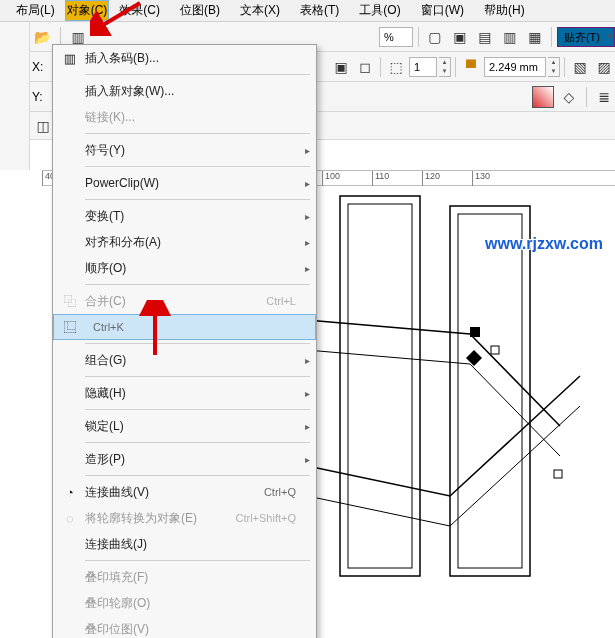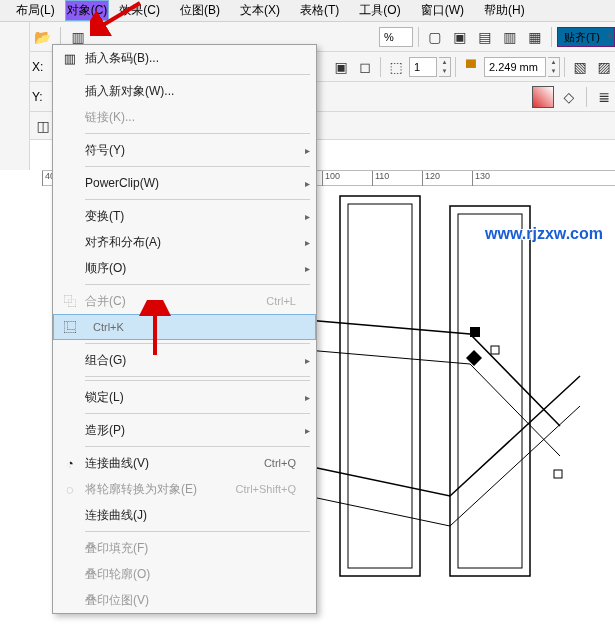--- a/index.html
+++ b/index.html
@@ -21,21 +21,21 @@
     padding-left: 6px;
     background: #f0f0f0;
     border-bottom: 1px solid #d0d0d0;
     text-align: center;
   }
   .menubar-item {
     padding: 2px 10px;
     cursor: default;
   }
   .menubar-item.active {
-    background: #8b5cf6;
+    background: #eab308;
     border: 1px solid #7ab5e0;
     padding: 1px 1px;
   }
   
   .toolbar {
     display: flex;
     align-items: center;
     height: 30px;
     padding-left: 6px;
     background: #f5f5f5;
@@ -182,21 +182,21 @@
     position: absolute;
     left: 30px;
     top: 186px;
     right: 0;
     bottom: 0;
     background: #fff;
   }
   .watermark {
     position: absolute;
     right: 12px;
-    top: 39px;
+    top: 49px;
     color: #1a5ed6;
     font-family: Arial, sans-serif;
     font-weight: bold;
     font-size: 16px;
     text-shadow:
       -1px -1px 0 #fff, 1px -1px 0 #fff,
       -1px 1px 0 #fff, 1px 1px 0 #fff;
   }
   
   .anno-arrow {
@@ -362,20 +362,24 @@
   <div class="menu-row highlight">
       <span class="mi-icon">⿺</span>
       <span class="mi-accel">Ctrl+K</span>
     </div>
   <div class="menu-sep"></div>
   <div class="menu-row submenu">
       <span class="mi-icon"></span>
       <span class="mi-label">组合(G)</span>
     </div>
   <div class="menu-sep"></div>
+  <div class="menu-row submenu">
+      <span class="mi-icon"></span>
+      <span class="mi-label">隐藏(H)</span>
+    </div>
   <div class="menu-sep"></div>
   <div class="menu-row submenu">
       <span class="mi-icon"></span>
       <span class="mi-label">锁定(L)</span>
     </div>
   <div class="menu-sep"></div>
   <div class="menu-row submenu">
       <span class="mi-icon"></span>
       <span class="mi-label">造形(P)</span>
     </div>

